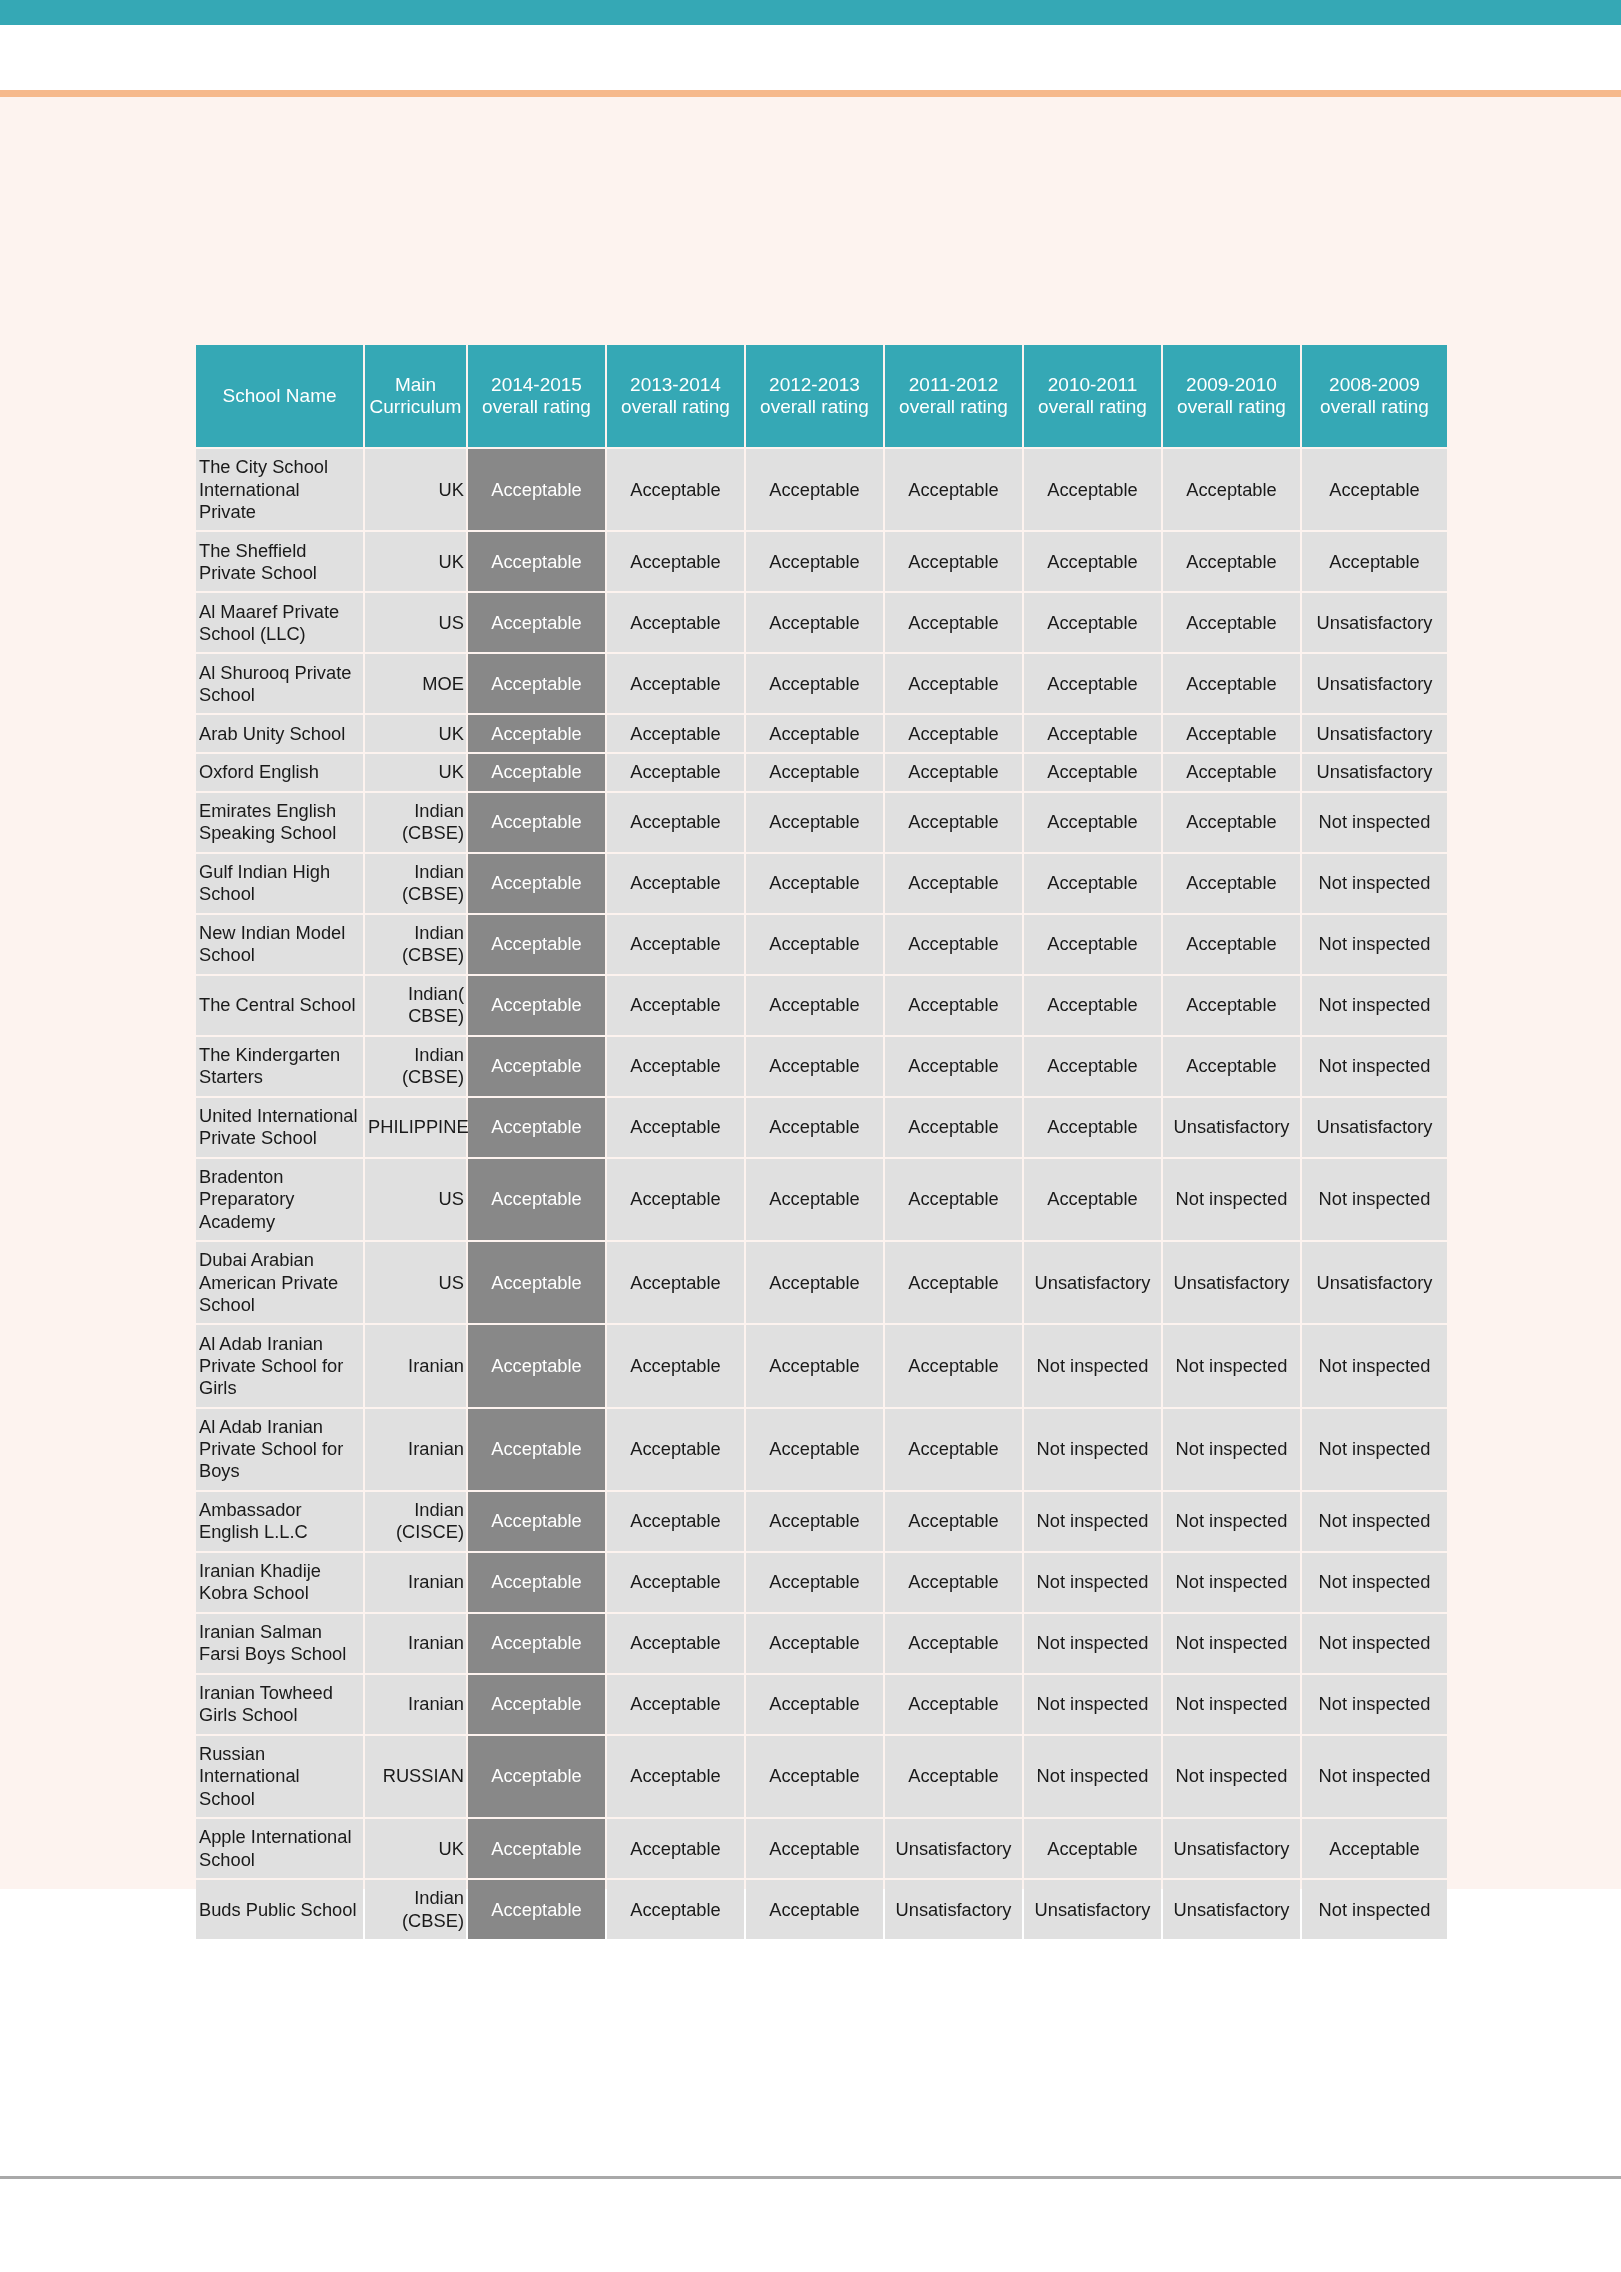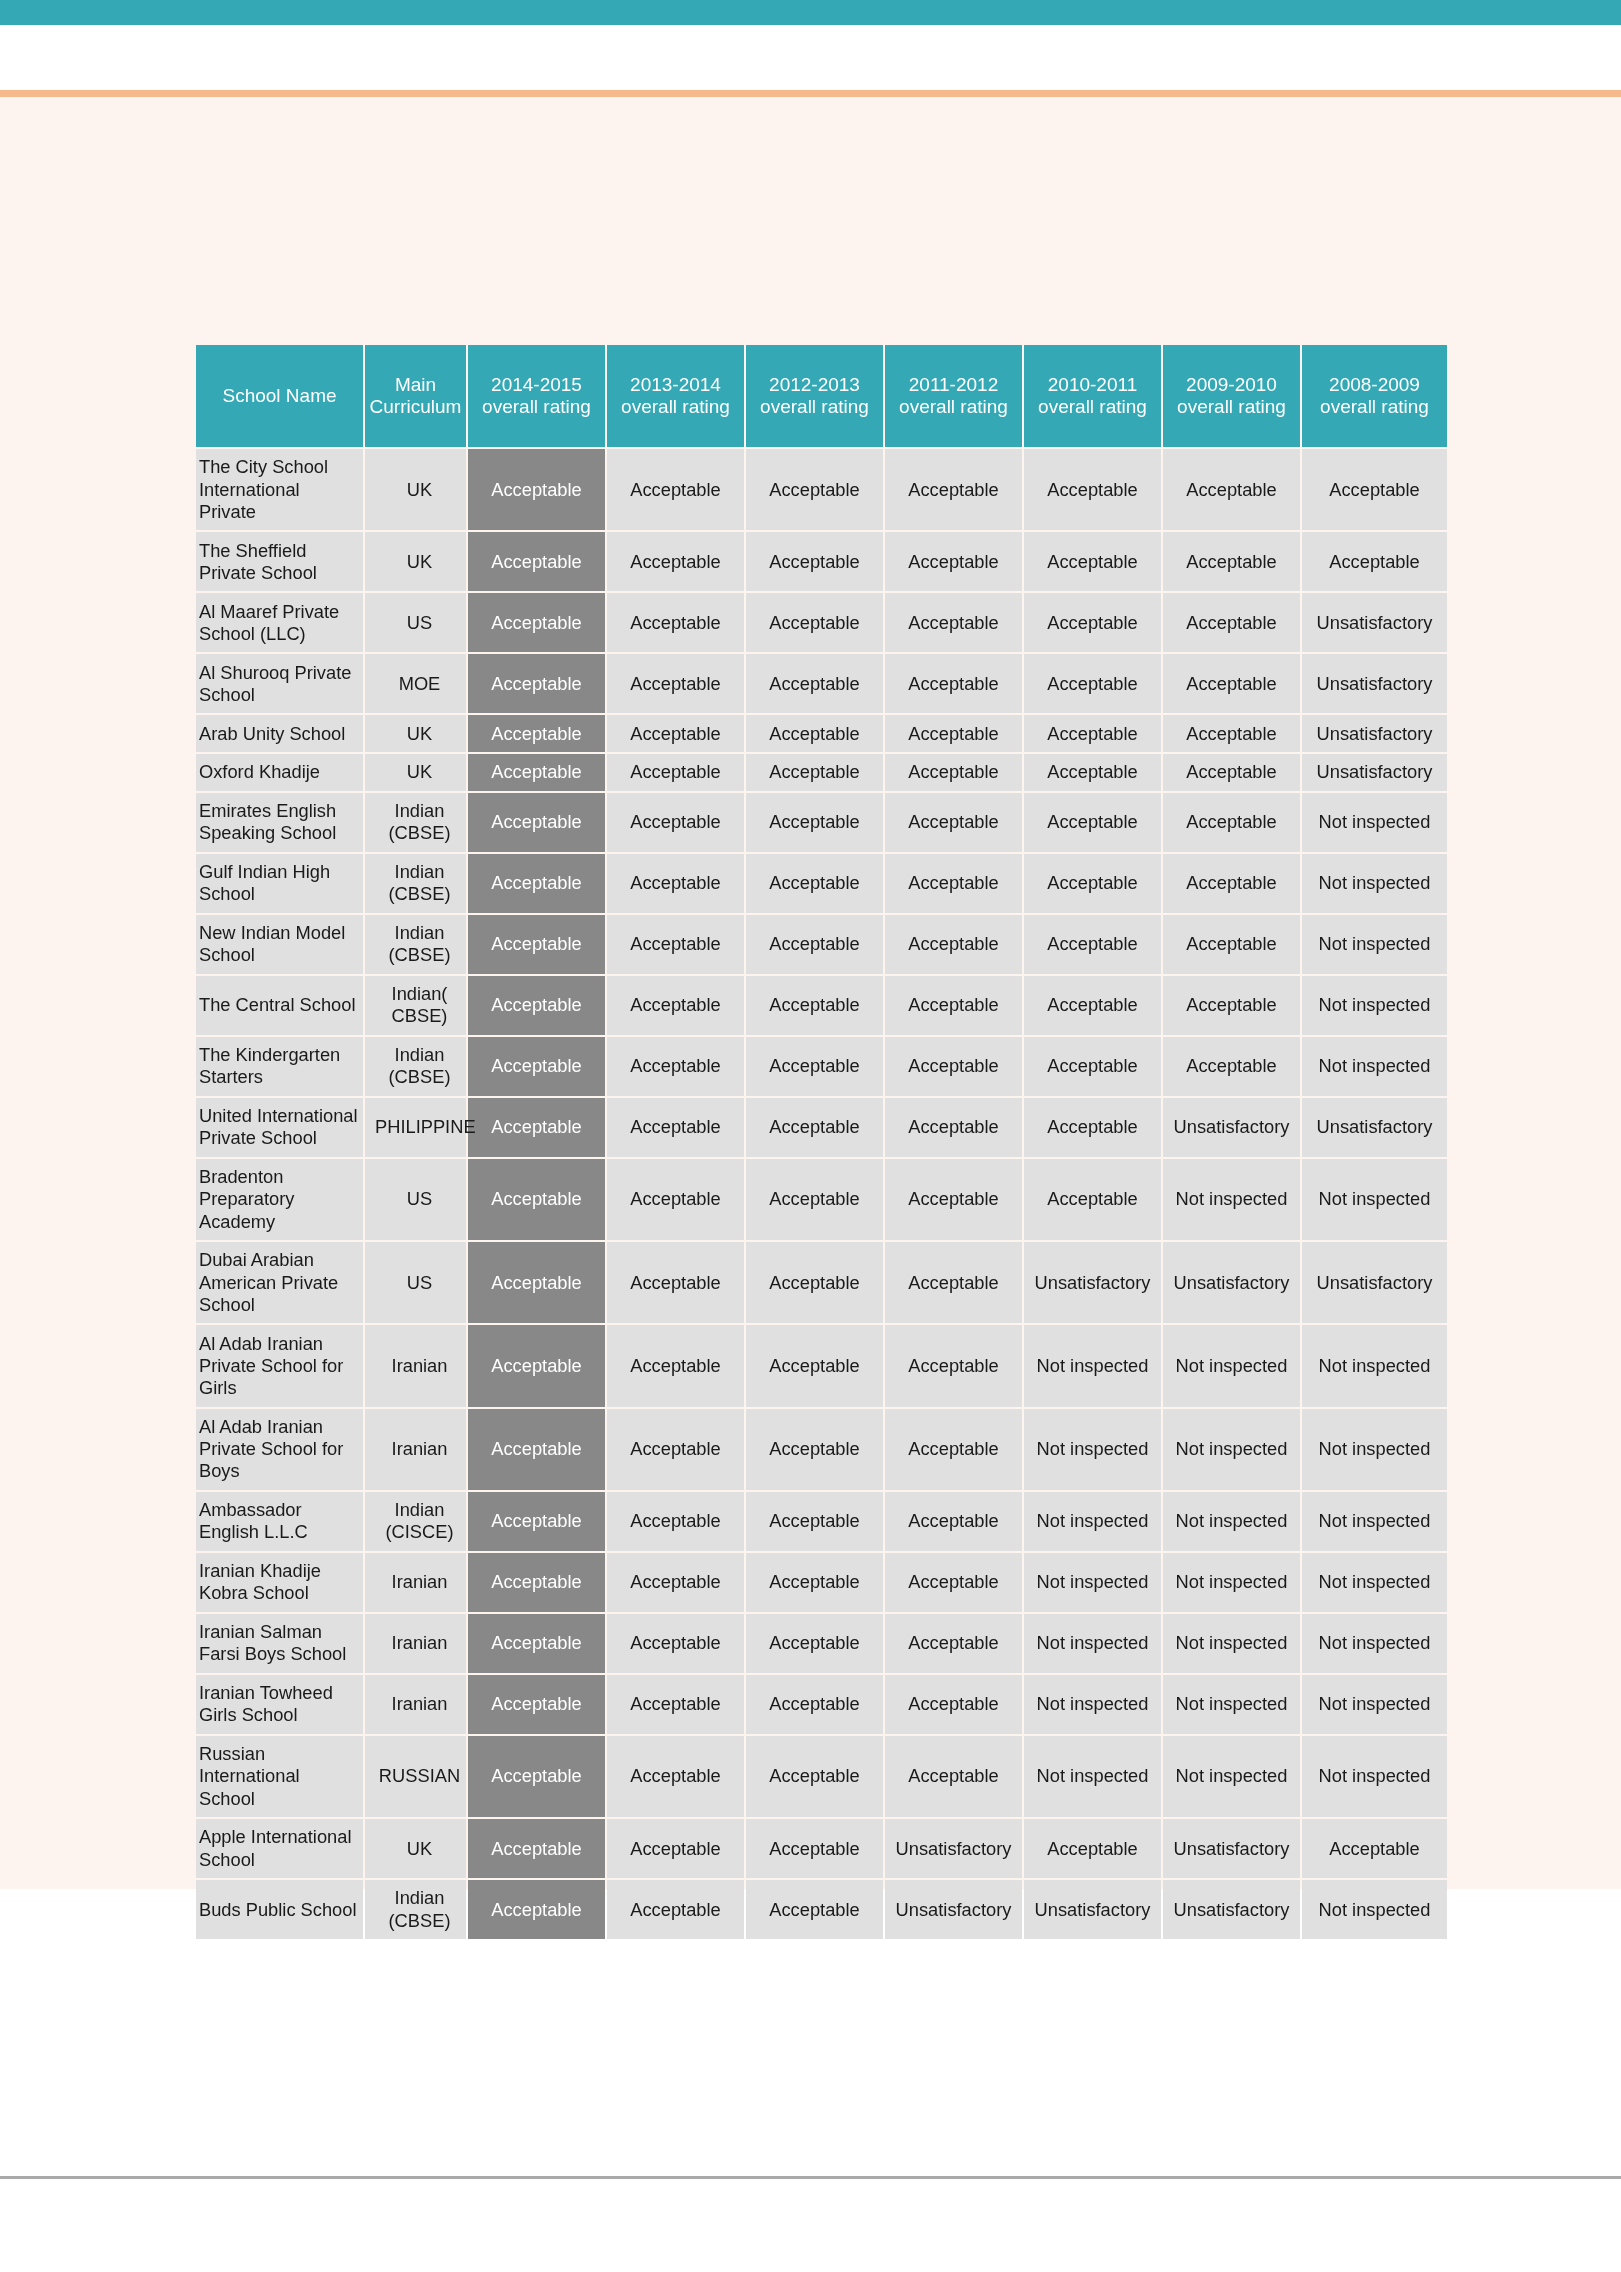--- a/index.html
+++ b/index.html
@@ -127,22 +127,22 @@
     vertical-align: middle;
     padding: 7.2px 3.3px;
     box-sizing: border-box;
   }
   table.ratings tbody td.school {
     text-align: left;
     padding-left: 3px;
     padding-right: 5.2px;
   }
   table.ratings tbody td.curric {
-    text-align: center;
-    padding-left: 10px;
+    text-align: right;
+    padding-left: 3px;
     padding-right: 2px;
   }
   
   table.ratings tbody td.hl {
     background: #888888;
     color: #ffffff;
   }
   
   col.c-school   { width: 167px; }
   col.c-curric   { width: 101px; }
@@ -239,21 +239,21 @@
               <td class="curric">UK</td>
               <td class="hl">Acceptable</td>
               <td>Acceptable</td>
               <td>Acceptable</td>
               <td>Acceptable</td>
               <td>Acceptable</td>
               <td>Acceptable</td>
               <td>Unsatisfactory</td>
             </tr>
             <tr>
-              <td class="school">Oxford Khadije</td>
+              <td class="school">Oxford English</td>
               <td class="curric">UK</td>
               <td class="hl">Acceptable</td>
               <td>Acceptable</td>
               <td>Acceptable</td>
               <td>Acceptable</td>
               <td>Acceptable</td>
               <td>Acceptable</td>
               <td>Unsatisfactory</td>
             </tr>
             <tr>

